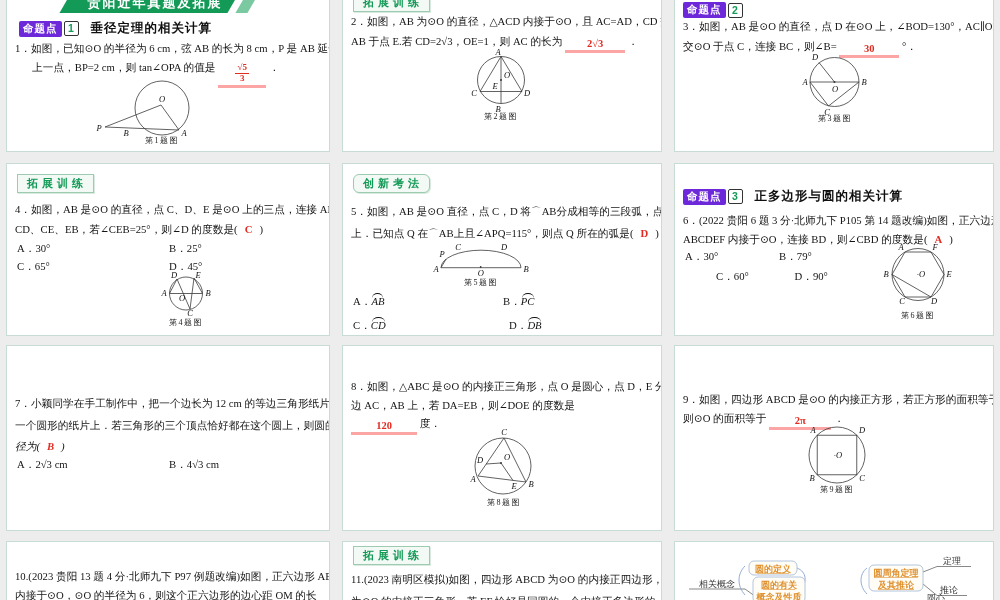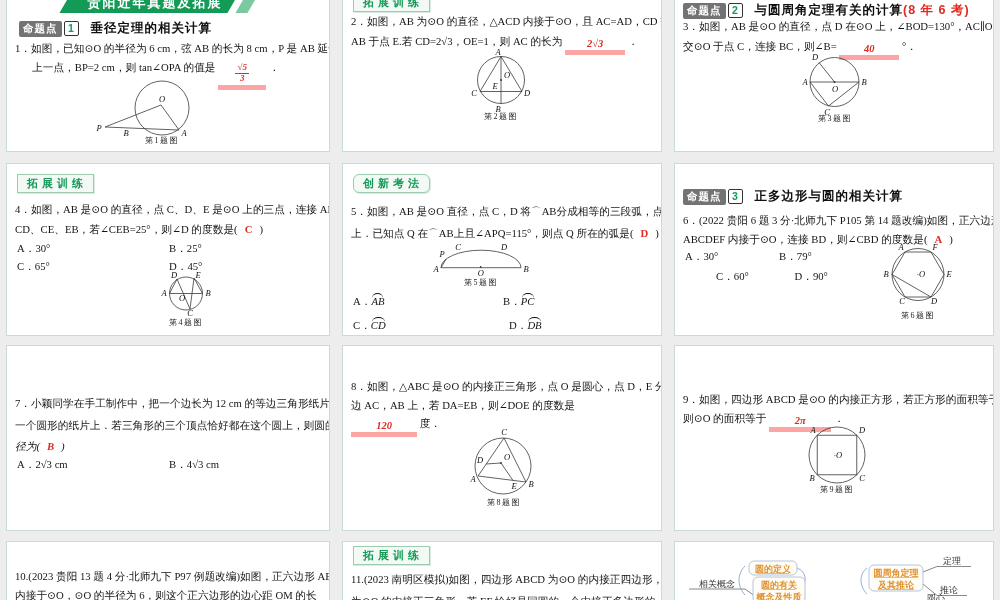--- a/index.html
+++ b/index.html
@@ -19,37 +19,37 @@
   #card11{left:342px;top:541px;width:320px;height:80px;}
   #card12{left:674px;top:541px;width:320px;height:80px;}
 
   .ribbon{position:absolute;left:52px;top:4px;width:200px;height:40px;}
   .rb-main{position:absolute;left:12px;top:0;width:168px;height:40px;background:#149a57;transform:skewX(-30deg);}
   .rb-tail{position:absolute;left:188px;top:0;width:12px;height:40px;background:#7bc9a0;transform:skewX(-30deg);}
   .rb-text{position:absolute;left:0;top:21px;width:192px;text-align:center;color:#fff;
            font-family:"Liberation Sans",sans-serif;font-weight:bold;font-size:13px;letter-spacing:2px;white-space:nowrap;}
 
   .tagrow{position:absolute;display:flex;align-items:center;white-space:nowrap;}
-  .tag{background:#737373;color:#fff;font-family:"Liberation Sans",sans-serif;font-weight:bold;
+  .tag{background:#6d28d9;color:#fff;font-family:"Liberation Sans",sans-serif;font-weight:bold;
        font-size:10.5px;padding:1px 4px;border-radius:2px;letter-spacing:1px;}
   .tagnum{background:#fff;border:1.5px solid #333;color:#149a57;font-family:"Liberation Sans",sans-serif;
           font-weight:bold;font-size:10.5px;min-width:13px;height:13px;line-height:13px;text-align:center;
           margin-left:2px;border-radius:2px;}
   .sectitle{font-family:"Liberation Sans",sans-serif;font-weight:bold;font-size:12.5px;color:#101010;
             margin-left:12px;letter-spacing:1px;}
   .titlered{color:#e02b20;}
   .train{position:absolute;font-family:"Liberation Sans",sans-serif;font-weight:bold;font-size:11px;color:#149a57;
          letter-spacing:4px;padding:1px 6px 1px 9px;border:1px solid #9ccbb0;background:#f3faf6;
          box-shadow:1px 1px 0 #d9eae0;white-space:nowrap;}
 
   .tl{position:absolute;left:8px;right:6px;font-size:10.7px;line-height:14px;white-space:nowrap;color:#141414;}
   .opts{position:absolute;left:10px;right:8px;display:flex;font-size:10.7px;white-space:nowrap;}
   .opt{width:50%;}
-  .blank{display:inline-block;min-width:46px;border-bottom:5px solid #fca5a5;text-align:center;
-         color:#e02b20;font-weight:bold;font-size:10.5px;line-height:10px;vertical-align:-2px;padding:0 4px 1px;font-style:italic;}
+  .blank{display:inline-block;min-width:46px;border-bottom:3px solid #fca5a5;text-align:center;
+         color:#e02b20;font-weight:bold;font-size:10.5px;line-height:10px;vertical-align:-2px;padding:0 4px 1px;}
   .ansred{color:#e02b20;font-weight:bold;padding:0 7px;}
   .frac{display:inline-block;vertical-align:-8px;text-align:center;font-size:9px;line-height:1.1;font-weight:bold;color:#e02b20;}
   .fnum{display:block;border-bottom:1px solid #e02b20;padding:0 2px;}
   .arc{position:relative;display:inline-block;font-style:italic;}
   .arc::before{content:"";position:absolute;left:1px;right:1px;top:-2px;height:4px;
                border-top:1.2px solid #111;border-radius:50% 50% 0 0/100% 100% 0 0;}
 
   svg{position:absolute;overflow:visible;}
   .geo{stroke:#3a3a3a;stroke-width:0.8;fill:none;}
   .dot{fill:#3a3a3a;stroke:none;}
@@ -119,26 +119,25 @@
       <text class="lb" x="26" y="38">E</text>
       <text class="lb" x="38" y="27">O</text>
       <text class="cap" x="32" y="68">第2题图</text>
     </svg>
   </div>
 
   <div class="card" id="card3">
     <div class="tagrow" style="left:8px;top:33px;">
       <span class="tag">命题点</span>
       <span class="tagnum">2</span>
-      <span class="sectitle"><span>与圆周角定理有关的计算</span><span class="titlered">(8 年 6 考)</span></span>
     </div>
     <div class="tl" style="top:50px;">3．如图，AB 是⊙O 的直径，点 D 在⊙O 上，∠BOD=130°，AC∥OD</div>
     <div class="tl" style="top:70px;">
       <span>交⊙O 于点 C，连接 BC，则∠B=</span>
-      <span class="blank" style="min-width:52px;">40</span>
+      <span class="blank" style="min-width:52px;">30</span>
       <span>°．</span>
     </div>
     <svg style="left:119px;top:84px;" width="88" height="70" viewBox="0 0 88 70">
       <circle class="geo" cx="40.5" cy="29" r="24.5"></circle>
       <g class="geo">
         <path d="M16,29 L65,29 M40.5,29 L25,9.5 M16,29 L34.5,53 M34.5,53 L65,29"></path>
       </g>
       <circle class="dot" cx="40.5" cy="29" r="1"></circle>
       <text class="lb" x="21" y="7">D</text>
       <text class="lb" x="11" y="32">A</text>

